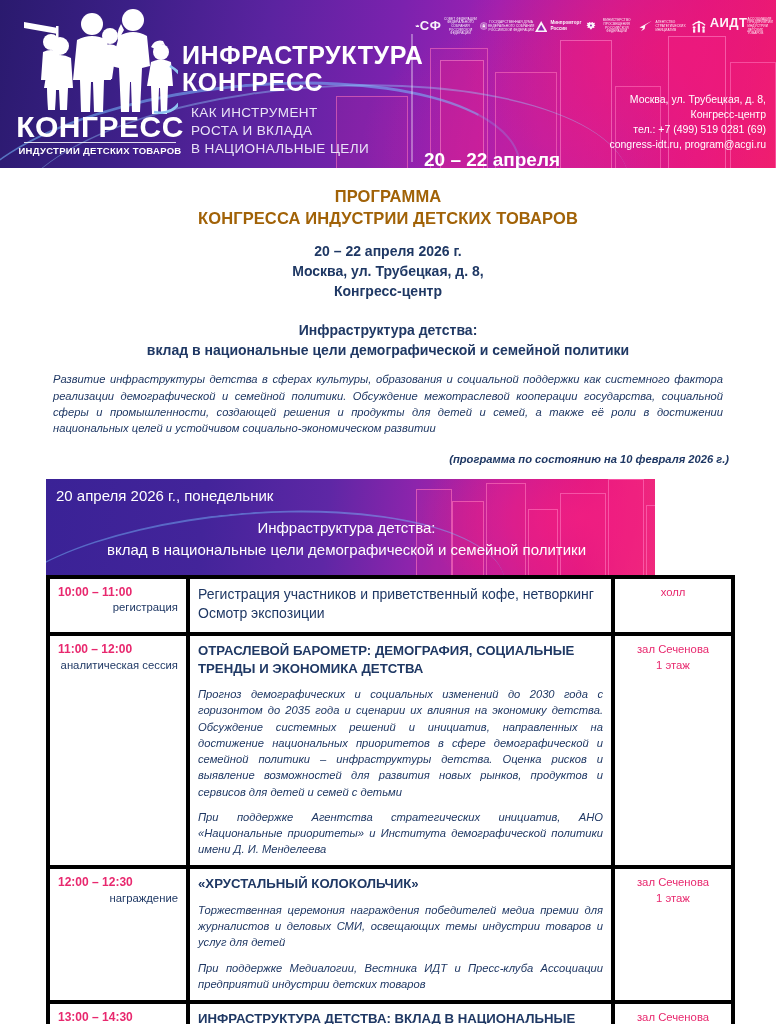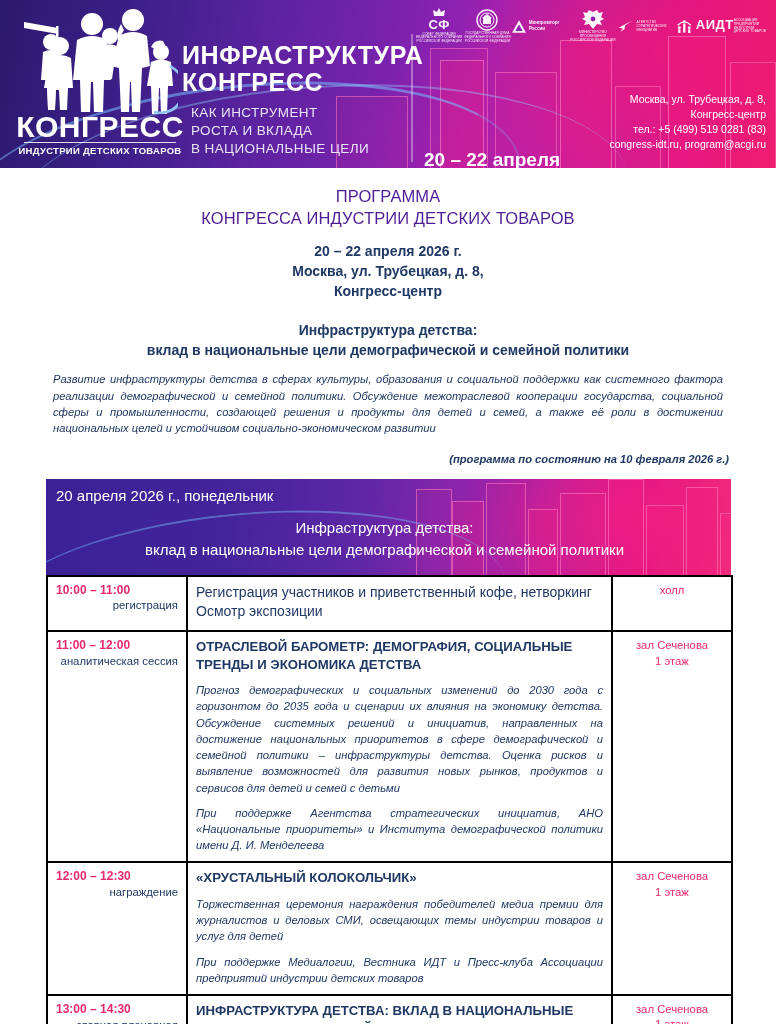--- a/index.html
+++ b/index.html
@@ -144,21 +144,21 @@
   .partners {
     position: absolute;
     left: 415px; top: 6px;
     width: 352px; height: 40px;
     display: flex;
     align-items: center;
     justify-content: space-between;
   }
   .plogo {
     display: flex;
-    flex-direction: column;
+    flex-direction: row;
     align-items: center;
     color: #ffffff;
     opacity: 0.95;
   }
   .plogo .pmark {
     font-size: 13px;
     font-weight: bold;
     line-height: 1;
     letter-spacing: 0.5px;
   }
@@ -176,22 +176,22 @@
 
   
   .doc {
     position: relative;
     width: 776px;
     padding: 0;
   }
   .prog-title {
     text-align: center;
     margin-top: 18px;
-    color: #4c1d95;
-    font-weight: normal;
+    color: #a16207;
+    font-weight: bold;
     font-size: 16.5px;
     line-height: 1.32;
     letter-spacing: 0.1px;
   }
   .prog-when {
     text-align: center;
     margin-top: 11px;
     color: #1f3864;
     font-weight: bold;
     font-size: 14px;
@@ -219,21 +219,21 @@
     color: #1f3864;
     font-style: italic;
     font-weight: bold;
     font-size: 11.2px;
   }
 
   
   .day-banner {
     position: relative;
     margin: 14px 0 0 46px;
-    width: 685px;
+    width: 609px;
     height: 96px;
     overflow: hidden;
     background:
       radial-gradient(ellipse 230px 120px at 88% 40%, rgba(240,30,130,0.8), rgba(240,30,130,0) 72%),
       linear-gradient(95deg, #3a2296 0%, #43249a 26%, #5e27a5 46%, #8d24ac 60%, #bd1f9d 74%, #e0167f 88%, #ef2f7a 100%);
   }
   .day-banner .bar {
     border-color: rgba(255,120,190,0.6);
   }
   .day-date {
@@ -261,21 +261,21 @@
   }
 
   
   .sched {
     margin: 0 0 0 46px;
     width: 685px;
     border-collapse: collapse;
     table-layout: fixed;
   }
   .sched td {
-    border: 2px solid #000000;
+    border: 4px solid #000000;
     vertical-align: top;
     padding: 6px 8px 8px 8px;
   }
   .col-time { width: 140px; }
   .col-body { width: 425px; }
   .col-place { width: 120px; }
 
   .t-range {
     color: #e8286e;
     font-weight: bold;
@@ -378,21 +378,21 @@
     <div>В НАЦИОНАЛЬНЫЕ ЦЕЛИ</div>
   </div>
 
   <div class="hero-dates">
     <div>20 – 22  апреля</div>
   </div>
 
   <div class="hero-contacts">
     <div>Москва, ул. Трубецкая, д. 8,</div>
     <div>Конгресс-центр</div>
-    <div>тел.: +5 (499) 519 0281 (83)</div>
+    <div>тел.: +7 (499) 519 0281 (69)</div>
     <div>congress-idt.ru, program@acgi.ru</div>
   </div>
 
   <div class="partners">
     <div class="plogo">
       <svg width="16" height="10" viewBox="0 0 16 10">
           <path d="M8 0 L10 4 L14 2 L13 8 L3 8 L2 2 L6 4 Z" fill="#fff"></path>
         </svg>
       <div class="pmark">СФ</div>
       <div class="pcap">СОВЕТ ФЕДЕРАЦИИ ФЕДЕРАЛЬНОГО СОБРАНИЯ РОССИЙСКОЙ ФЕДЕРАЦИИ</div>

